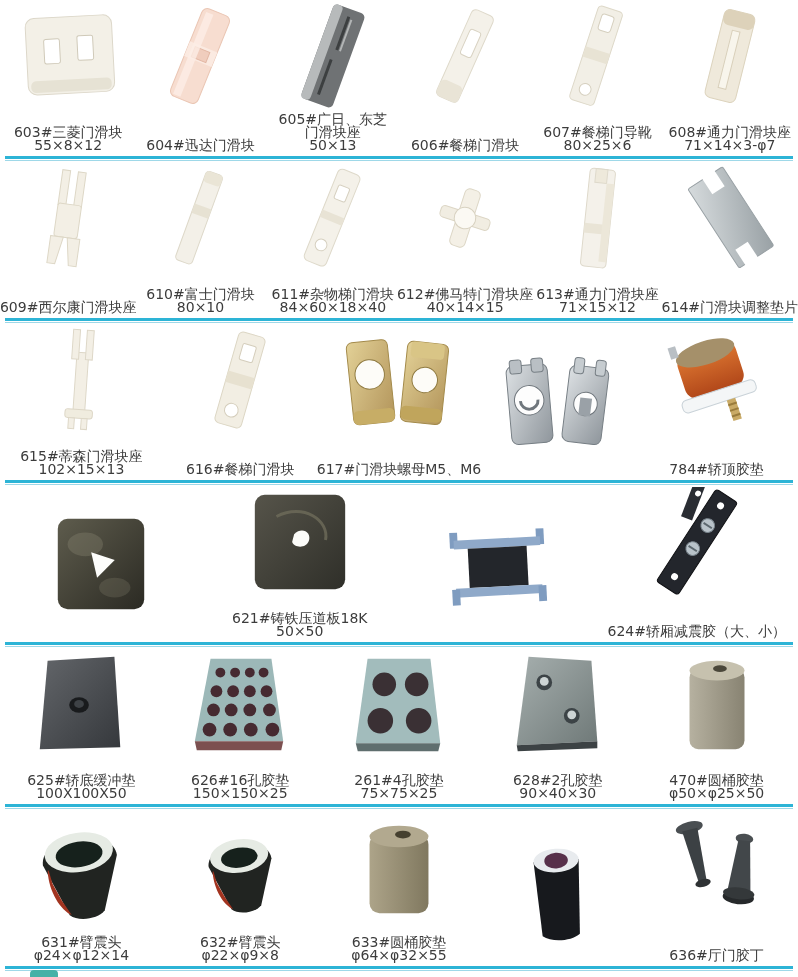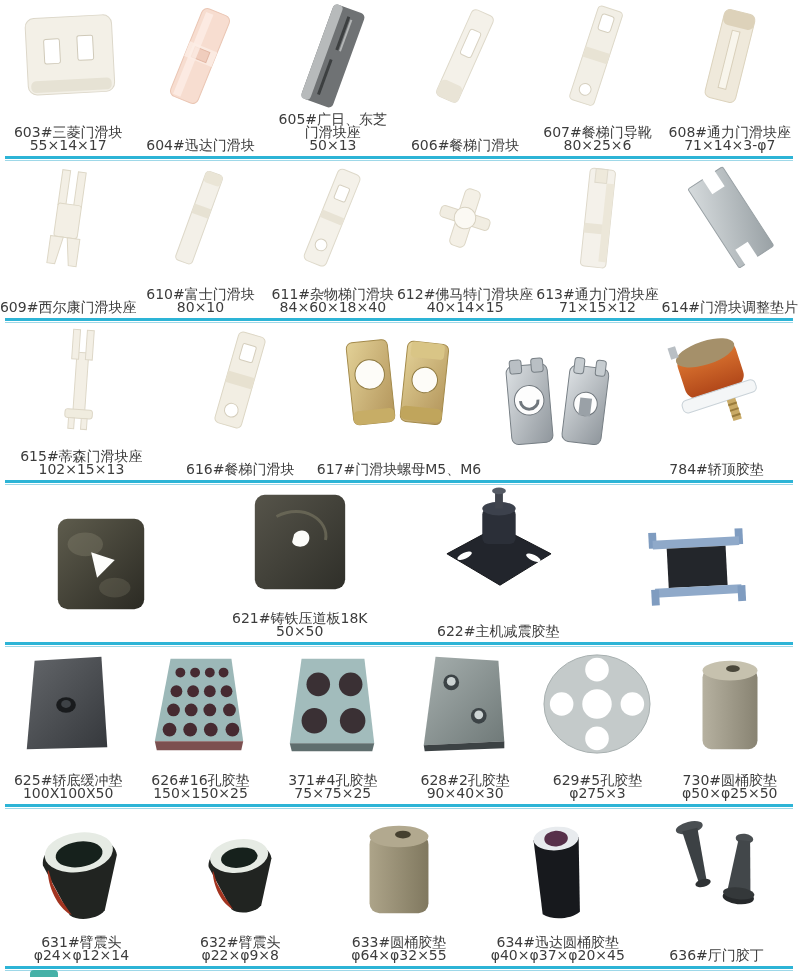--- a/index.html
+++ b/index.html
@@ -74,21 +74,21 @@
             <g transform="rotate(-3 60 56)">
         <rect x="18" y="16" width="88" height="78" rx="9" fill="#f3f0e7" stroke="#dcd7c9"></rect>
         <rect x="21" y="80" width="82" height="12" rx="5" fill="#e6e2d4"></rect>
         <rect x="36" y="38" width="16" height="25" rx="2" fill="#ffffff" stroke="#cfc9b8"></rect>
         <rect x="70" y="36" width="16" height="25" rx="2" fill="#ffffff" stroke="#cfc9b8"></rect>
       </g>
           </svg>
     </div>
     <div class="caption">
       <div>603#三菱门滑块</div>
-      <div>55×14×17</div>
+      <div>55×8×12</div>
       <div></div>
     </div>
   </div>
   <div class="cell">
     <div class="photo">
       <svg width="124" height="110" viewBox="0 0 120 112">
             <g transform="rotate(22 60 56)">
         <rect x="45" y="8" width="30" height="96" rx="6" fill="#f7ddd0" stroke="#eac6b4"></rect>
         <rect x="45" y="46" width="30" height="16" fill="#fbeae1"></rect>
         <rect x="52" y="49" width="16" height="11" fill="#f0cdbd" stroke="#e2b7a4"></rect>
@@ -409,48 +409,52 @@
     </div>
     <div class="caption">
       <div>621#铸铁压道板18K</div>
       <div>50×50</div>
       <div></div>
     </div>
   </div>
   <div class="cell">
     <div class="photo">
       <svg width="150" height="110" viewBox="0 0 120 112">
-        <polygon points="60,40 114,68 62,100 8,68" fill="#22252c" stroke="#14161b"></polygon>
-        <ellipse cx="26" cy="70" rx="8" ry="3" fill="#ffffff" transform="rotate(-25 26 70)"></ellipse>
-        <ellipse cx="96" cy="72" rx="8" ry="3" fill="#ffffff" transform="rotate(25 96 72)"></ellipse>
-        <rect x="44" y="22" width="34" height="36" rx="6" fill="#2b2f38"></rect>
-        <ellipse cx="61" cy="22" rx="17" ry="7" fill="#3c414c"></ellipse>
-        <rect x="57" y="4" width="8" height="18" fill="#41454e"></rect>
-        <ellipse cx="61" cy="4" rx="7" ry="3.5" fill="#555a64"></ellipse>
-      </svg>
-    </div>
-    <div class="caption">
-      <div>622#主机减震胶垫</div>
-      <div></div>
-      <div></div>
-    </div>
-  </div>
-  <div class="cell">
-    <div class="photo">
-      <svg width="150" height="110" viewBox="0 0 120 112">
             <g transform="rotate(-3 60 56)">
         <rect x="12" y="22" width="8" height="16" fill="#7f9cc0"></rect>
         <rect x="100" y="22" width="8" height="16" fill="#7f9cc0"></rect>
         <rect x="16" y="30" width="88" height="9" fill="#8fa9c9"></rect>
         <rect x="30" y="39" width="60" height="40" fill="#23262b"></rect>
         <rect x="16" y="79" width="88" height="9" fill="#8fa9c9"></rect>
         <rect x="12" y="80" width="8" height="16" fill="#7f9cc0"></rect>
         <rect x="100" y="80" width="8" height="16" fill="#7f9cc0"></rect>
       </g>
           </svg>
+    </div>
+  </div>
+  <div class="cell">
+    <div class="photo">
+      <svg width="150" height="110" viewBox="0 0 120 112">
+            <g transform="rotate(33 60 56)">
+        <rect x="28" y="4" width="12" height="38" fill="#2a2d33" transform="rotate(-12 34 23)"></rect>
+        <circle cx="34" cy="14" r="3" fill="#ffffff"></circle>
+        <rect x="47" y="0" width="26" height="112" rx="3" fill="#23262c" stroke="#101114"></rect>
+        <circle cx="60" cy="12" r="3.5" fill="#ffffff"></circle>
+        <circle cx="60" cy="36" r="7" fill="#b9c3ca" stroke="#78838b"></circle>
+        <line x1="55" y1="36" x2="65" y2="36" stroke="#5d686f" stroke-width="2"></line>
+        <circle cx="60" cy="64" r="7" fill="#b9c3ca" stroke="#78838b"></circle>
+        <line x1="55" y1="64" x2="65" y2="64" stroke="#5d686f" stroke-width="2"></line>
+        <circle cx="60" cy="98" r="3.5" fill="#ffffff"></circle>
+      </g>
+          </svg>
+    </div>
+    <div class="caption">
+      <div>624#轿厢减震胶（大、小）</div>
+      <div></div>
+      <div></div>
     </div>
   </div>
 </section>
 <div class="divider">
       <div class="l1"></div>
       <div class="l2"></div>
     </div>
 
 <section class="row">
   <div class="cell">
@@ -501,21 +505,21 @@
       <svg width="124" height="110" viewBox="0 0 120 112">
         <polygon points="28,10 92,10 102,96 16,96" fill="#a2bcbc"></polygon>
         <polygon points="16,96 102,96 100,104 18,104" fill="#5f6e6e"></polygon>
         <circle cx="45" cy="36" r="12" fill="#3a3034"></circle>
         <circle cx="78" cy="36" r="12" fill="#3a3034"></circle>
         <circle cx="41" cy="73" r="13" fill="#3a3034"></circle>
         <circle cx="80" cy="73" r="13" fill="#3a3034"></circle>
       </svg>
     </div>
     <div class="caption">
-      <div>371#4孔胶垫</div>
+      <div>261#4孔胶垫</div>
       <div>75×75×25</div>
       <div></div>
     </div>
   </div>
   <div class="cell">
     <div class="photo">
       <svg width="124" height="110" viewBox="0 0 120 112">
         <polygon points="30,8 94,12 100,94 18,98" fill="url(#gGray628)"></polygon>
         <polygon points="18,98 100,94 100,101 19,104" fill="#3c4244"></polygon>
         <circle cx="46" cy="34" r="8" fill="#3c4346"></circle>
@@ -526,44 +530,27 @@
     </div>
     <div class="caption">
       <div>628#2孔胶垫</div>
       <div>90×40×30</div>
       <div></div>
     </div>
   </div>
   <div class="cell">
     <div class="photo">
       <svg width="124" height="110" viewBox="0 0 120 112">
-        <ellipse cx="60" cy="56" rx="54" ry="50" fill="#c4caca" stroke="#a6aeae"></ellipse>
-        <circle cx="60" cy="56" r="15" fill="#ffffff"></circle>
-        <circle cx="60" cy="21" r="12" fill="#ffffff"></circle>
-        <circle cx="96" cy="56" r="12" fill="#ffffff"></circle>
-        <circle cx="60" cy="91" r="12" fill="#ffffff"></circle>
-        <circle cx="24" cy="56" r="12" fill="#ffffff"></circle>
-      </svg>
-    </div>
-    <div class="caption">
-      <div>629#5孔胶垫</div>
-      <div>φ275×3</div>
-      <div></div>
-    </div>
-  </div>
-  <div class="cell">
-    <div class="photo">
-      <svg width="124" height="110" viewBox="0 0 120 112">
         <rect x="32" y="20" width="56" height="82" rx="9" fill="url(#gCyl630)"></rect>
         <ellipse cx="60" cy="22" rx="28" ry="10" fill="#c6c1ae"></ellipse>
         <ellipse cx="63" cy="20" rx="7" ry="3.5" fill="#4a473a"></ellipse>
       </svg>
     </div>
     <div class="caption">
-      <div>730#圆桶胶垫</div>
+      <div>470#圆桶胶垫</div>
       <div>φ50×φ25×50</div>
       <div></div>
     </div>
   </div>
 </section>
 <div class="divider">
       <div class="l1"></div>
       <div class="l2"></div>
     </div>
 
@@ -618,25 +605,20 @@
   </div>
   <div class="cell">
     <div class="photo">
       <svg width="124" height="110" viewBox="0 0 120 112">
             <g transform="rotate(-4 60 56)">
         <path d="M37 28 L83 28 L79 104 C70 111 50 111 41 104 Z" fill="#17191d"></path>
         <ellipse cx="60" cy="28" rx="23" ry="12" fill="#e8ebee"></ellipse>
         <ellipse cx="60" cy="28" rx="12" ry="8" fill="#57304a"></ellipse>
       </g>
           </svg>
-    </div>
-    <div class="caption">
-      <div>634#迅达圆桶胶垫</div>
-      <div>φ40×φ37×φ20×45</div>
-      <div></div>
     </div>
   </div>
   <div class="cell">
     <div class="photo">
       <svg width="124" height="110" viewBox="0 0 120 112">
         <g transform="rotate(-14 40 50)">
           <ellipse cx="40" cy="16" rx="14" ry="6" fill="#4a4f52"></ellipse>
           <path d="M32 18 L48 18 L44 74 L36 74 Z" fill="#3c4144"></path>
           <ellipse cx="40" cy="74" rx="8" ry="4" fill="#2e3234"></ellipse>
         </g>

